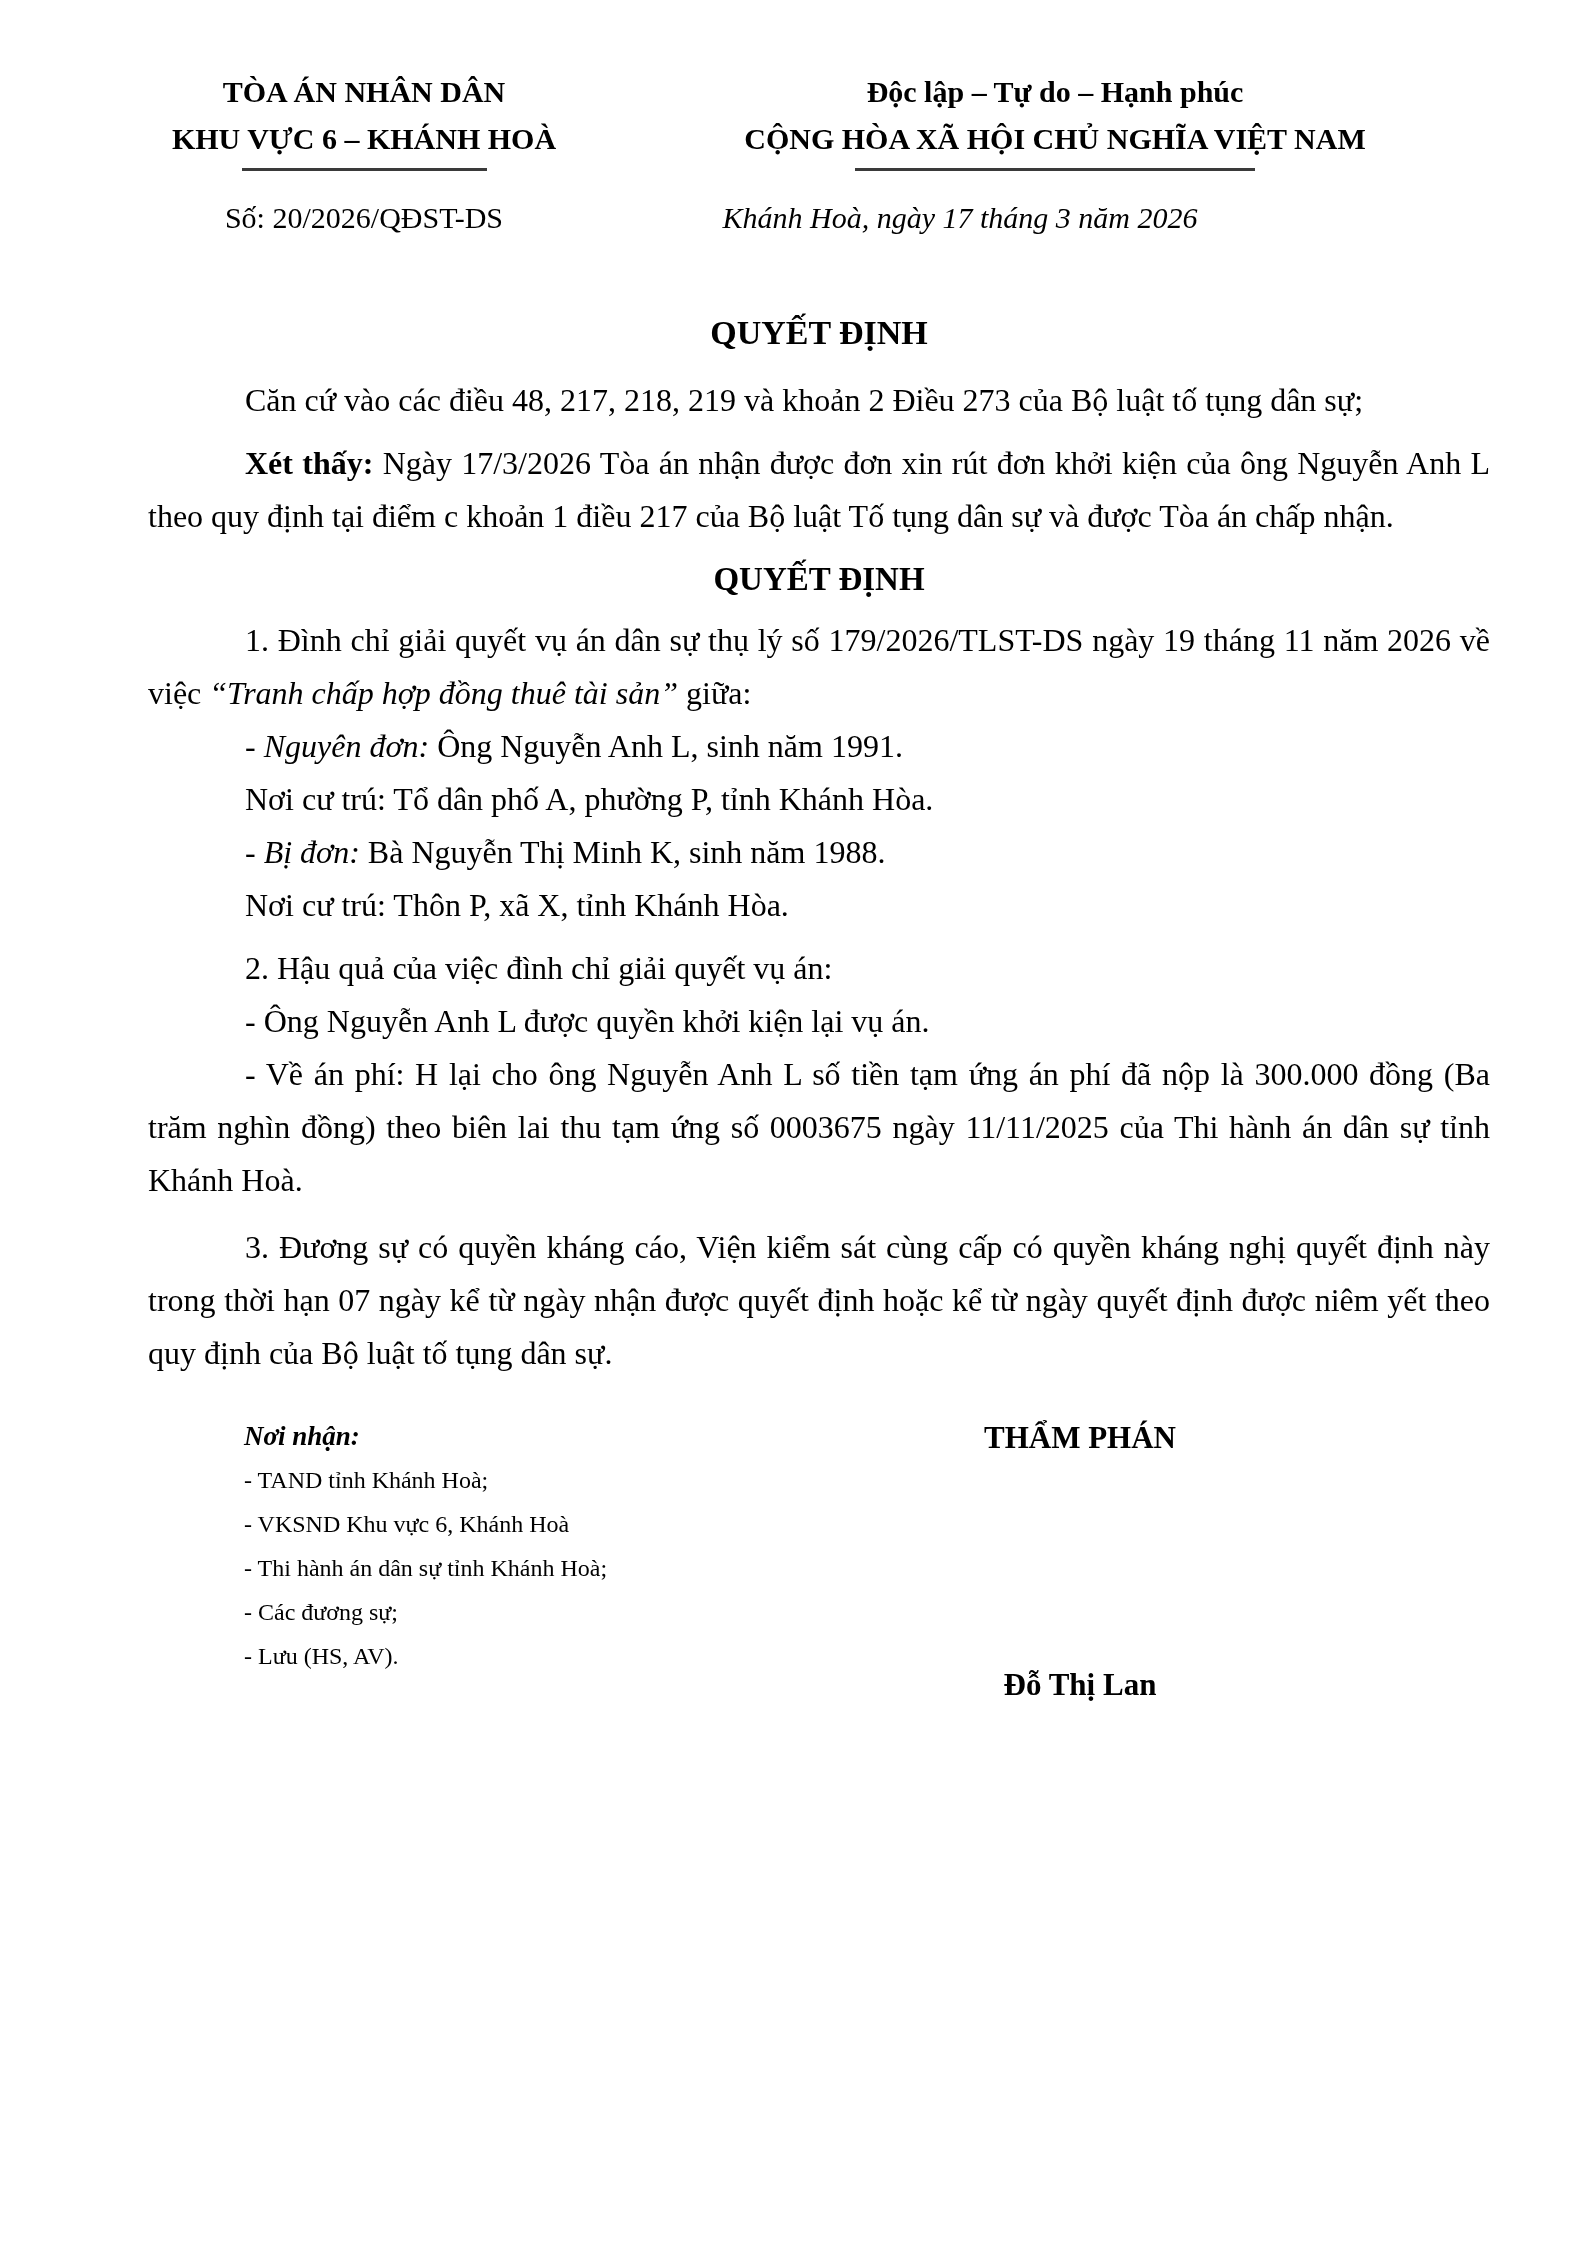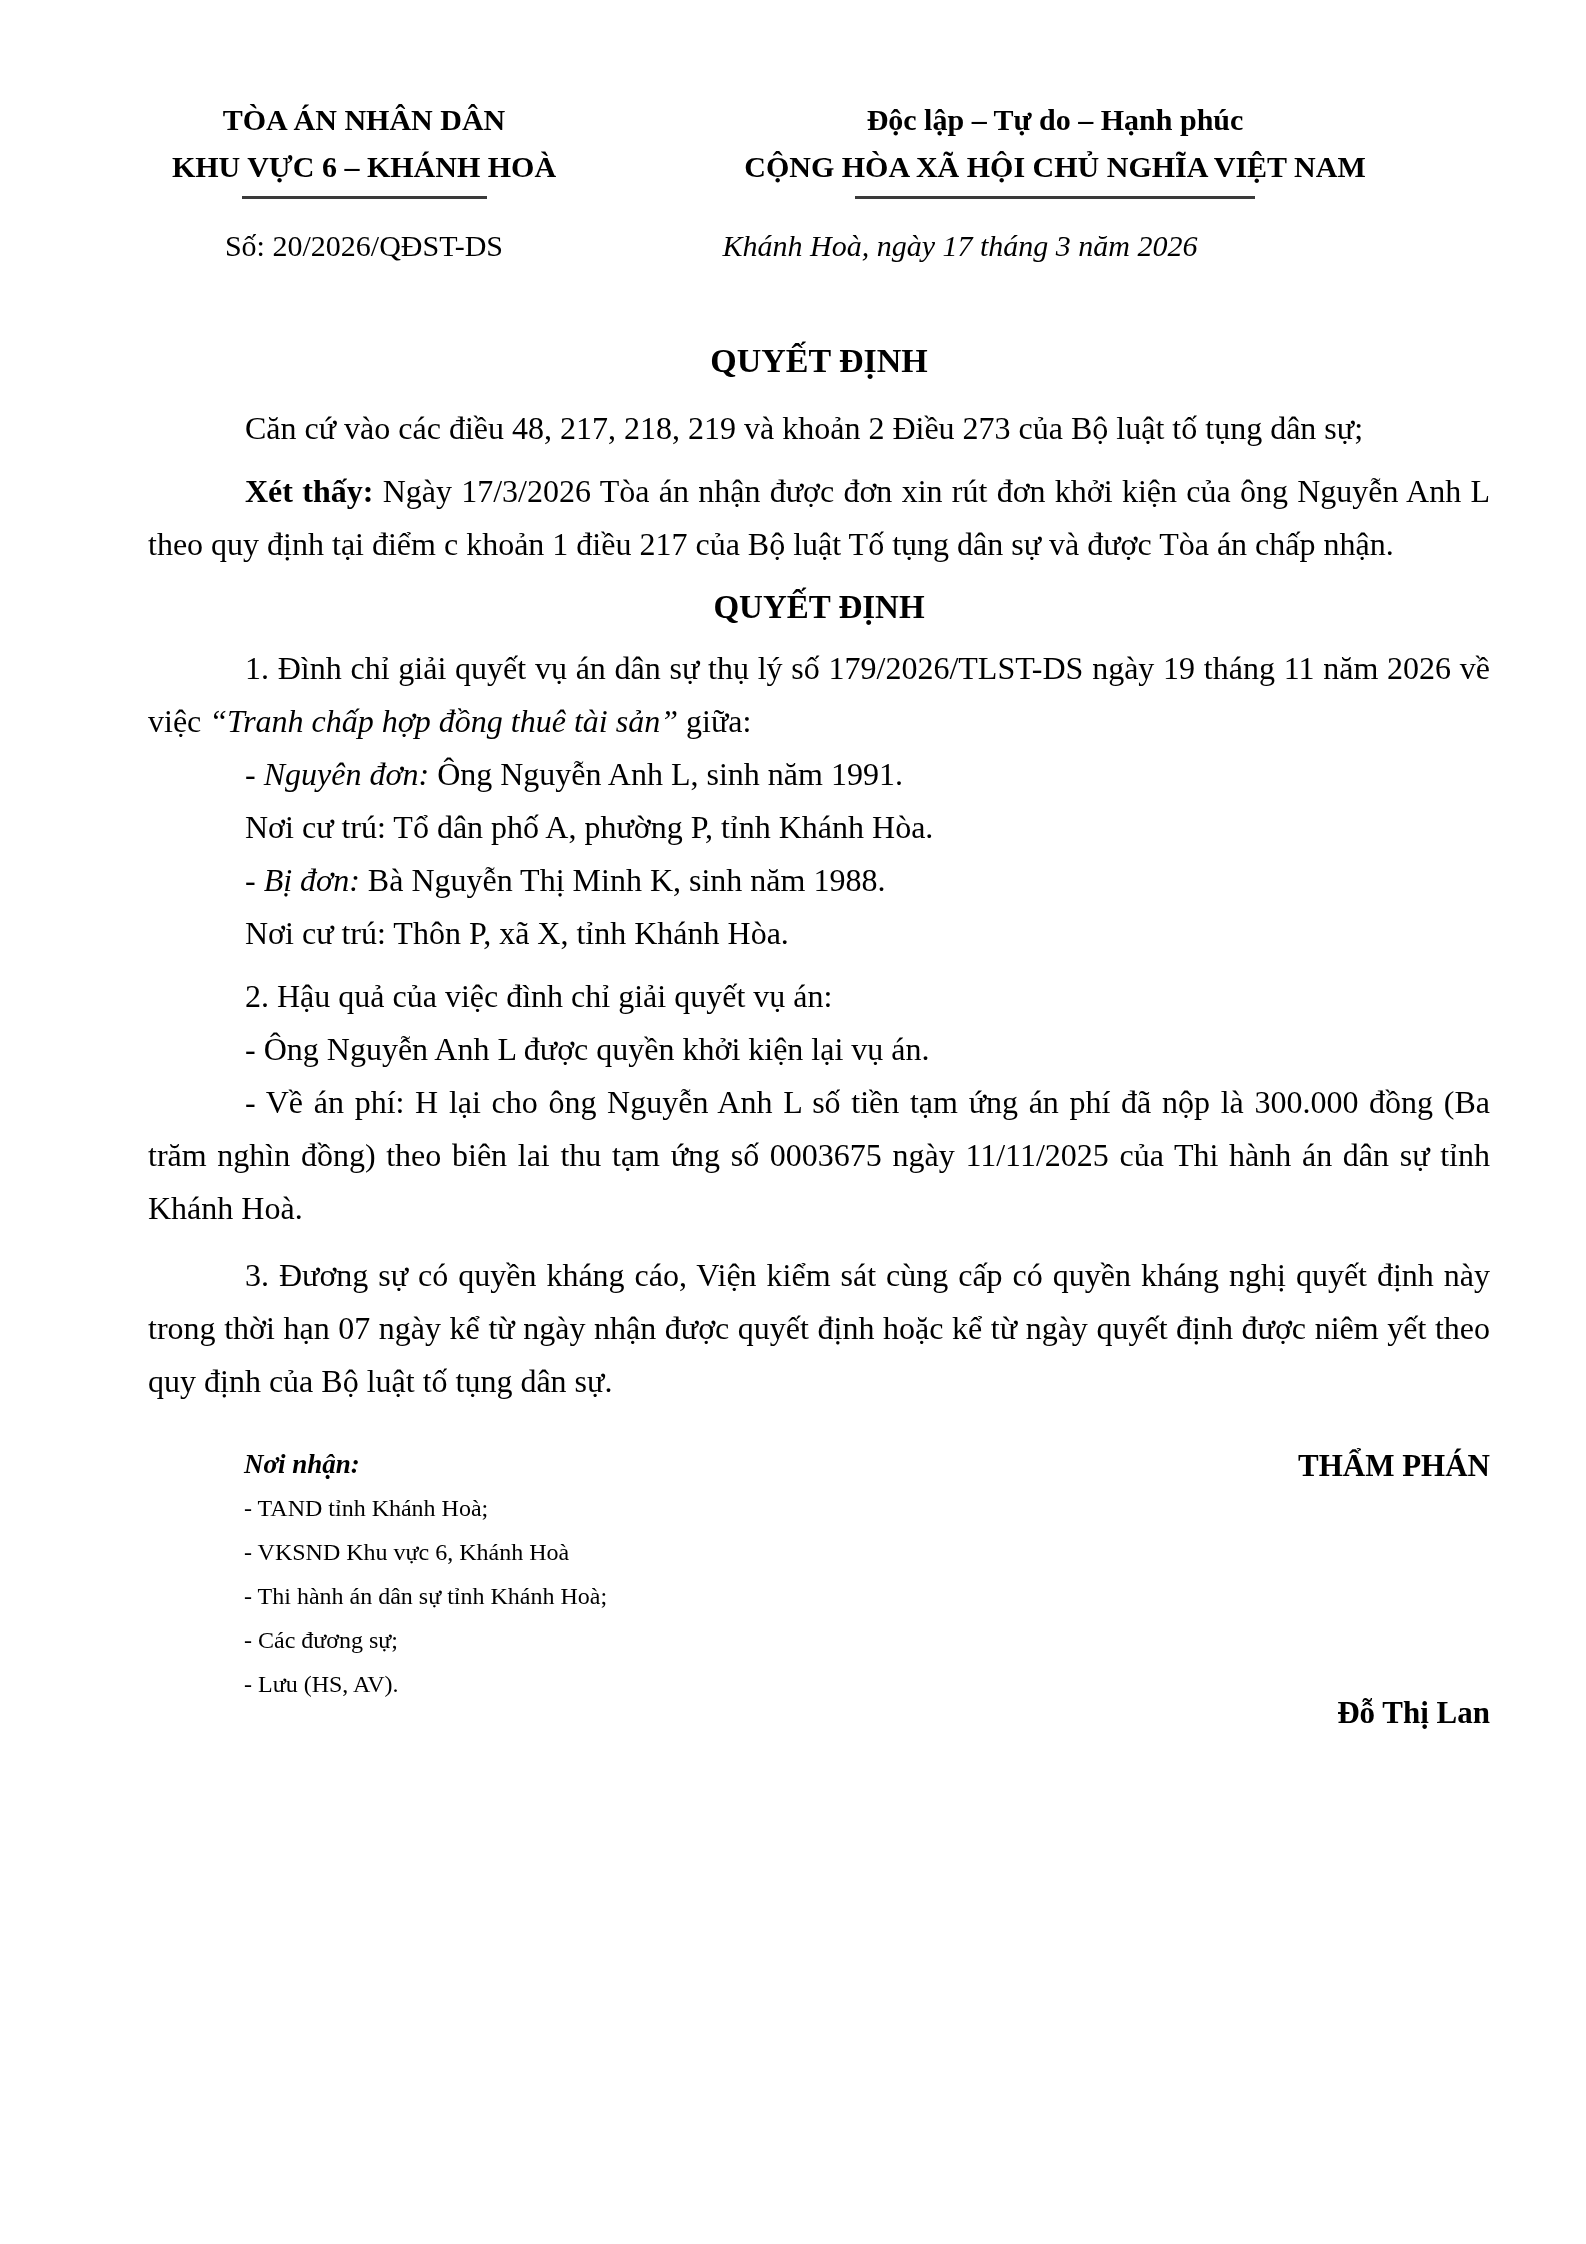--- a/index.html
+++ b/index.html
@@ -4,21 +4,21 @@
 <style>
   html, body { margin: 0; padding: 0; background: #e8e8e8; }
   .page {
     width: 1586px;
     height: 2244px;
     margin: 0 auto;
     background: #ffffff;
     color: #000;
     font-family: "Liberation Serif", "DejaVu Serif", serif;
     box-sizing: border-box;
-    padding: 96px 96px 0 148px;
+    padding: 68px 96px 0 148px;
     position: relative;
     overflow: hidden;
   }
 
   
   .header { display: flex; }
   .h-left  { width: 432px; text-align: center; flex: none; }
   .h-right { width: 870px; margin-left: 40px; text-align: center; flex: none; }
   .h-bold-line { font-weight: bold; font-size: 30px; line-height: 47px; white-space: nowrap; }
   .rule { border-bottom: 3px solid #3a3a3a; margin: 6px auto 0; }
@@ -47,21 +47,21 @@
     font-size: 33px;
     line-height: 53px;
     margin: 10px 0 8px 0;
   }
 
   
   .footer { display: flex; margin-top: 34px; }
   .f-left { flex: 1; padding-left: 96px; }
   .recipients-label { font-weight: bold; font-style: italic; font-size: 27px; line-height: 44px; }
   .recipient { font-size: 24px; line-height: 44px; }
-  .f-right { width: 820px; flex: none; text-align: right; font-family: Liberation Serif, serif; }
+  .f-right { width: 820px; flex: none; text-align: center; font-family: Liberation Serif, serif; }
   .judge-title { font-weight: bold; font-size: 31px; line-height: 47px; }
   .judge-name  { font-weight: bold; font-size: 31px; line-height: 47px; margin-top: 200px; }
 </style>
 </head>
 <body>
 
 <div class="page">
 
   <div class="header">
     <div class="h-left">

